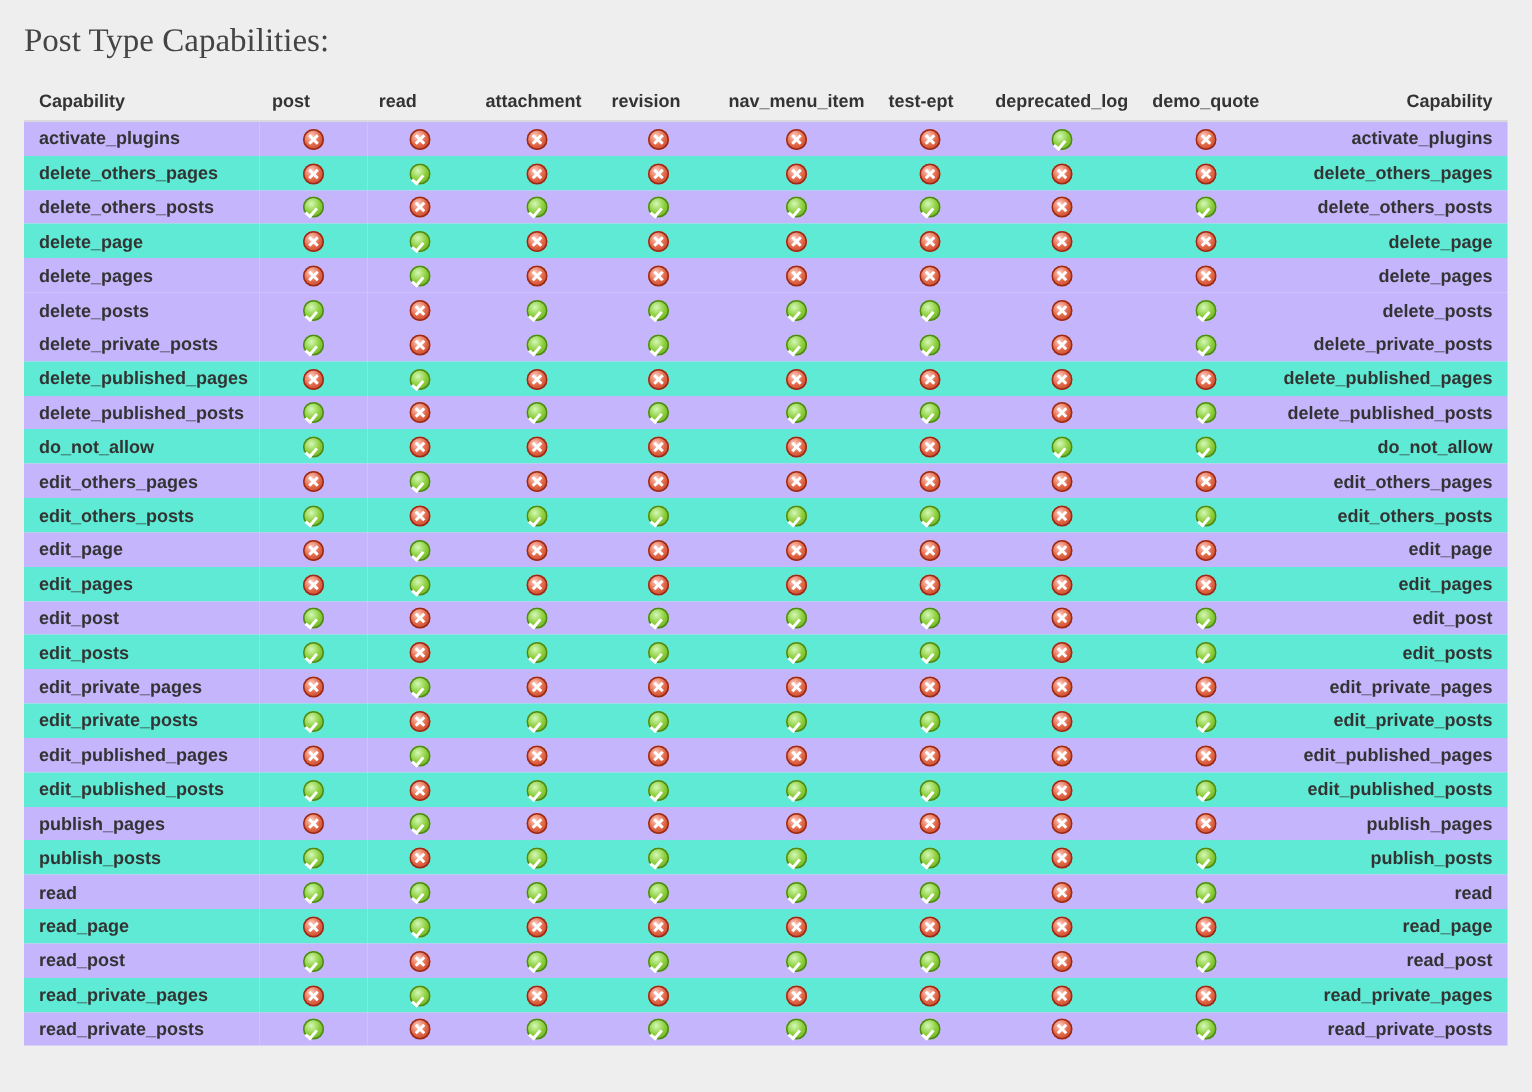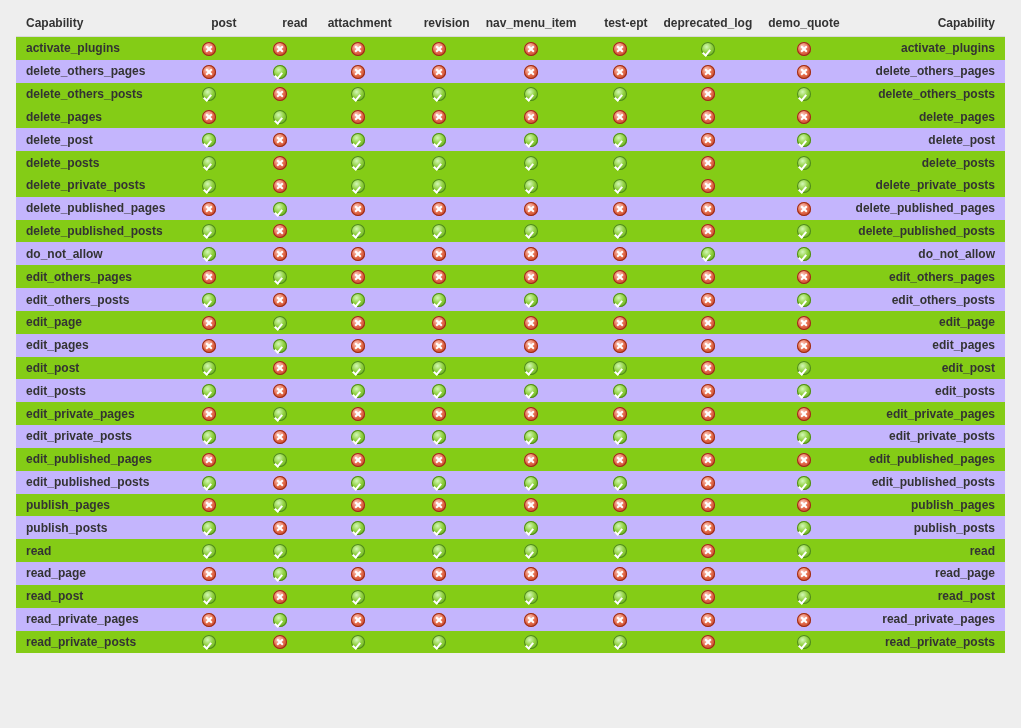--- a/index.html
+++ b/index.html
@@ -20,33 +20,33 @@
   }
   table.cap {
     width: 100%;
     border-collapse: collapse;
     font-family: Arial, Helvetica, sans-serif;
     font-size: 12px;
     color: #333;
   }
   table.cap thead th {
     font-weight: bold;
-    text-align: right;
+    text-align: left;
     padding: 6px 8px;
     background: #eeeeee;
     border-bottom: 1px solid #d9d9d9;
   }
   table.cap thead th.first { text-align: left; padding-left: 10px; }
   table.cap thead th.last  { text-align: right; padding-right: 10px; }
   table.cap tbody td {
     padding: 4px 8px;
     vertical-align: middle;
   }
-  table.cap tbody tr.odd  { background: #84cc16; }
-  table.cap tbody tr.even { background: #c4b5fd; }
+  table.cap tbody tr.odd  { background: #c4b5fd; }
+  table.cap tbody tr.even { background: #5eead4; }
   table.cap tbody td.capname {
     font-weight: bold;
     text-align: left;
     padding-left: 10px;
     white-space: nowrap;
   }
   table.cap tbody td.capname-r {
     font-weight: bold;
     text-align: right;
     padding-right: 10px;
@@ -88,20 +88,21 @@
     width: 2px; height: 8px;
     background: #fff;
   }
   .ico-no::before { transform: rotate(45deg); }
   .ico-no::after  { transform: rotate(-45deg); }
 </style>
 </head>
 <body>
 
 <div class="wrap">
+  <h2 class="title">Post Type Capabilities:</h2>
 
   <table class="cap">
     <thead>
       <tr>
         <th class="first">Capability</th>
         <th>post</th>
         <th>read</th>
         <th>attachment</th>
         <th>revision</th>
         <th>nav_menu_item</th>
@@ -141,43 +142,43 @@
           <td class="val"><span class="ico ico-yes"></span></td>
           <td class="val"><span class="ico ico-no"></span></td>
           <td class="val"><span class="ico ico-yes"></span></td>
           <td class="val"><span class="ico ico-yes"></span></td>
           <td class="val"><span class="ico ico-yes"></span></td>
           <td class="val"><span class="ico ico-yes"></span></td>
           <td class="val"><span class="ico ico-no"></span></td>
           <td class="val"><span class="ico ico-yes"></span></td>
           <td class="capname-r">delete_others_posts</td>
         </tr>
+        <tr class="even">
+          <td class="capname">delete_page</td>
+          <td class="val"><span class="ico ico-no"></span></td>
+          <td class="val"><span class="ico ico-yes"></span></td>
+          <td class="val"><span class="ico ico-no"></span></td>
+          <td class="val"><span class="ico ico-no"></span></td>
+          <td class="val"><span class="ico ico-no"></span></td>
+          <td class="val"><span class="ico ico-no"></span></td>
+          <td class="val"><span class="ico ico-no"></span></td>
+          <td class="val"><span class="ico ico-no"></span></td>
+          <td class="capname-r">delete_page</td>
+        </tr>
         <tr class="odd">
           <td class="capname">delete_pages</td>
           <td class="val"><span class="ico ico-no"></span></td>
           <td class="val"><span class="ico ico-yes"></span></td>
           <td class="val"><span class="ico ico-no"></span></td>
           <td class="val"><span class="ico ico-no"></span></td>
           <td class="val"><span class="ico ico-no"></span></td>
           <td class="val"><span class="ico ico-no"></span></td>
           <td class="val"><span class="ico ico-no"></span></td>
           <td class="val"><span class="ico ico-no"></span></td>
           <td class="capname-r">delete_pages</td>
-        </tr>
-        <tr class="even">
-          <td class="capname">delete_post</td>
-          <td class="val"><span class="ico ico-yes"></span></td>
-          <td class="val"><span class="ico ico-no"></span></td>
-          <td class="val"><span class="ico ico-yes"></span></td>
-          <td class="val"><span class="ico ico-yes"></span></td>
-          <td class="val"><span class="ico ico-yes"></span></td>
-          <td class="val"><span class="ico ico-yes"></span></td>
-          <td class="val"><span class="ico ico-no"></span></td>
-          <td class="val"><span class="ico ico-yes"></span></td>
-          <td class="capname-r">delete_post</td>
         </tr>
         <tr class="odd">
           <td class="capname">delete_posts</td>
           <td class="val"><span class="ico ico-yes"></span></td>
           <td class="val"><span class="ico ico-no"></span></td>
           <td class="val"><span class="ico ico-yes"></span></td>
           <td class="val"><span class="ico ico-yes"></span></td>
           <td class="val"><span class="ico ico-yes"></span></td>
           <td class="val"><span class="ico ico-yes"></span></td>
           <td class="val"><span class="ico ico-no"></span></td>

